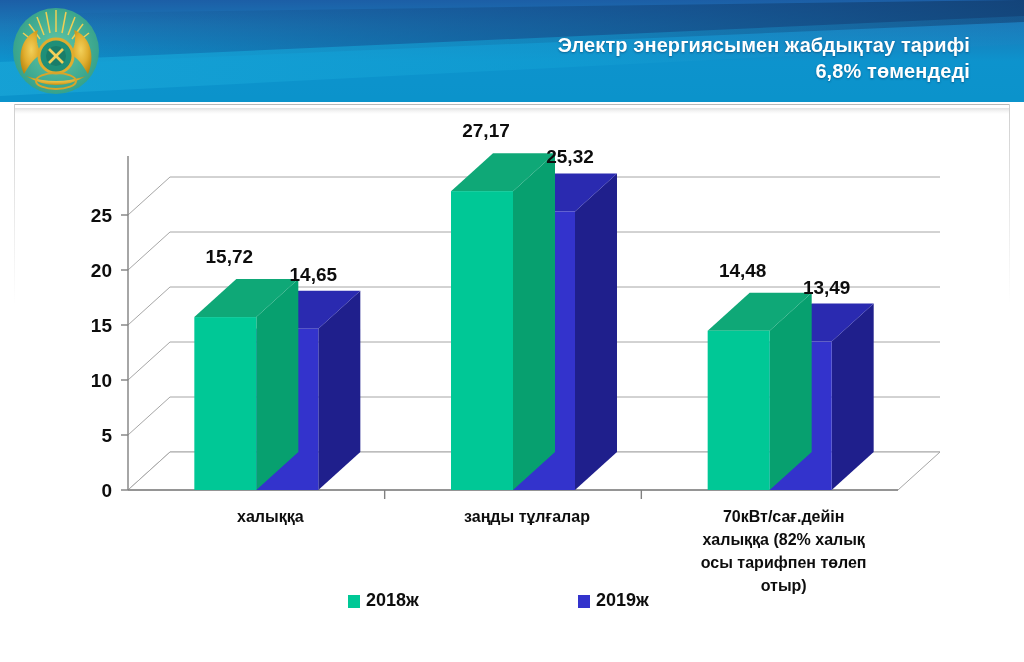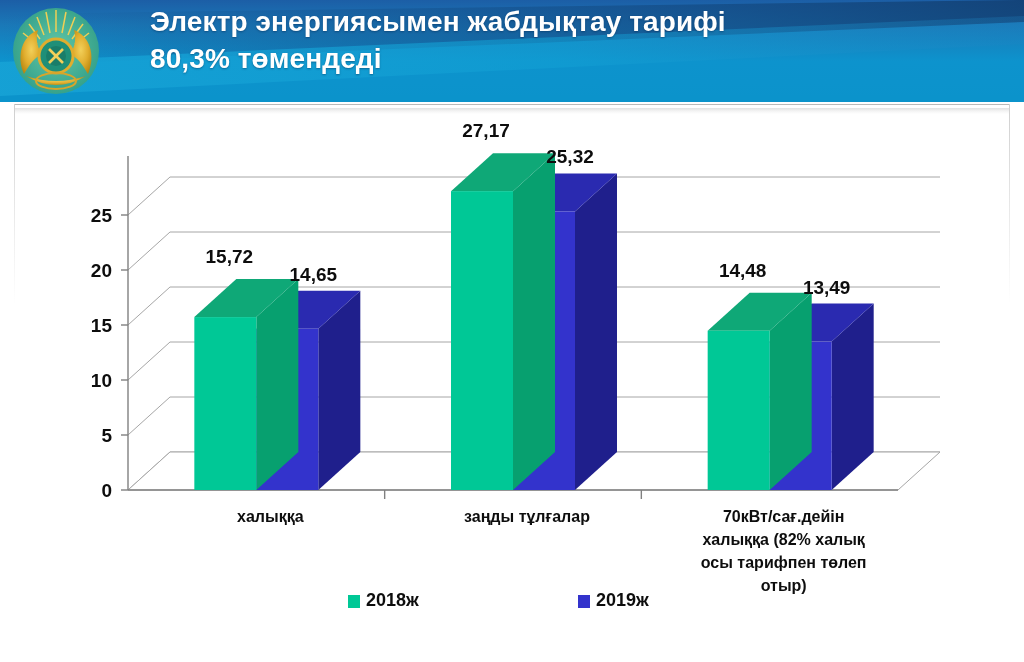--- a/index.html
+++ b/index.html
@@ -6,22 +6,22 @@
   body{width:1024px;height:662px;overflow:hidden;
        font-family:"Liberation Sans","DejaVu Sans",sans-serif;}
 
   .slide{position:relative;width:1024px;height:662px;background:#fff;}
 
   
   .header{position:absolute;left:0;top:0;width:1024px;height:102px;overflow:hidden;
           background:linear-gradient(180deg,#1b5fa8 0%,#1878b8 22%,#0e93cd 55%,#0b93cb 100%);}
   .hdr-diag{position:absolute;left:0;top:0;width:1024px;height:102px;}
   .emblem-wrap{position:absolute;left:8px;top:2px;width:96px;height:98px;z-index:4;}
-  .hdr-title{position:absolute;left:150px;top:4px;width:820px;z-index:5;
-             text-align:left;color:#ffffff;font-size:28px;font-weight:bold;
+  .hdr-title{position:absolute;left:150px;top:32px;width:820px;z-index:5;
+             text-align:right;color:#ffffff;font-size:20px;font-weight:bold;
              line-height:1.32;letter-spacing:0.1px;
              text-shadow:0 1px 2px rgba(0,40,80,.45);}
   .hdr-title .l2{display:block;}
 
   
   .content{position:absolute;left:0;top:102px;width:1024px;height:560px;background:#fff;}
   .topline{position:absolute;left:14px;top:104px;width:996px;height:1px;background:#b9b9b9;z-index:3;}
   .topline2{position:absolute;left:14px;top:108px;width:996px;height:6px;z-index:3;
             background:linear-gradient(180deg,#e3e3e3 0%,#f6f6f6 60%,#ffffff 100%);}
   .leftedge{position:absolute;left:14px;top:104px;width:1px;height:200px;
@@ -107,21 +107,21 @@
           <line x1="41" y1="47" x2="55" y2="61"></line>
           <line x1="55" y1="47" x2="41" y2="61"></line>
         </g>
         <path d="M18 74 Q48 92 78 74 Q48 84 18 74 Z" fill="url(#embG)"></path>
         <ellipse cx="48" cy="79" rx="20" ry="8" fill="none" stroke="#d7a52b" stroke-width="2"></ellipse>
       </svg>
     </div>
 
     <div class="hdr-title">
       <span>Электр энергиясымен жабдықтау тарифі</span>
-      <span class="l2">80,3% төмендеді</span>
+      <span class="l2">6,8% төмендеді</span>
     </div>
   </div>
 
   <div class="content"></div>
   <div class="topline"></div>
   <div class="topline2"></div>
   <div class="leftedge"></div>
   <div class="rightedge"></div>
 
   <div class="chart-area">

